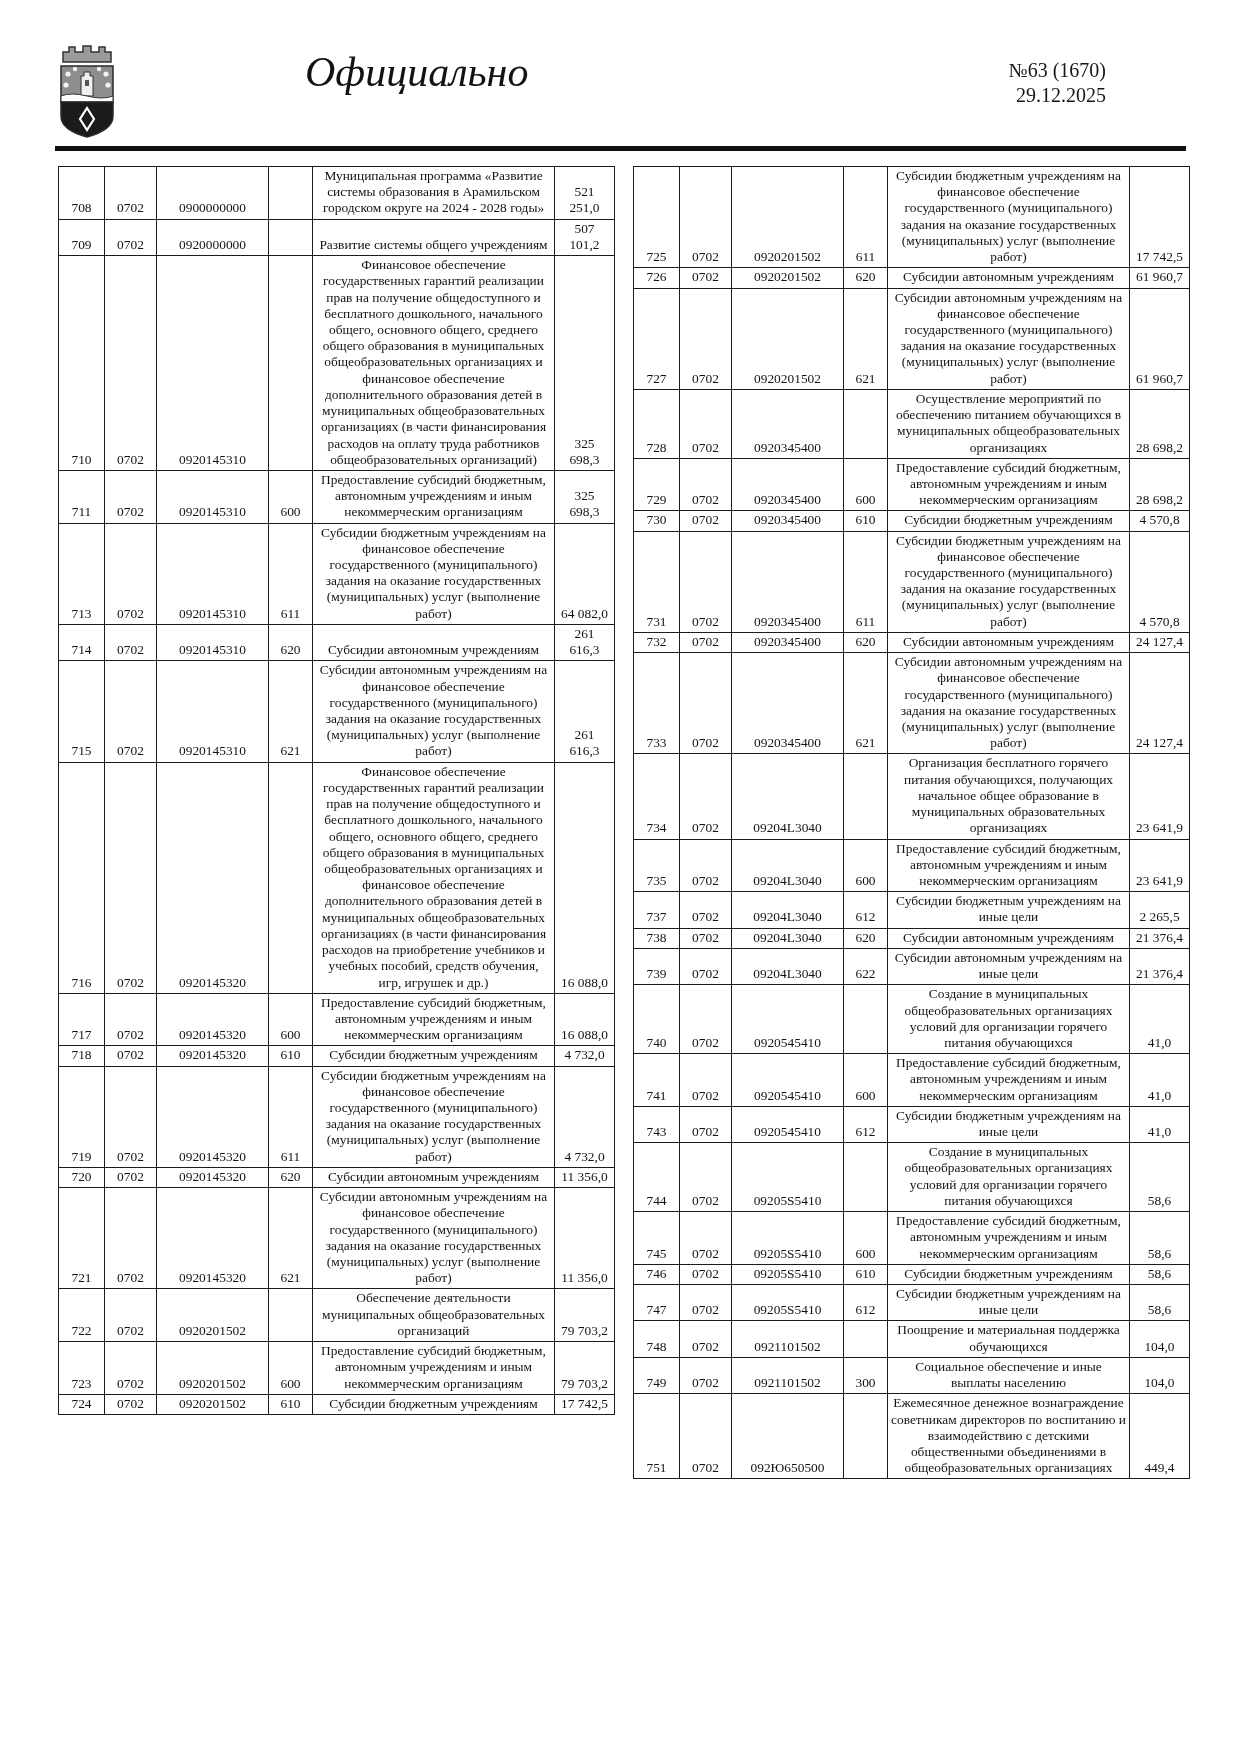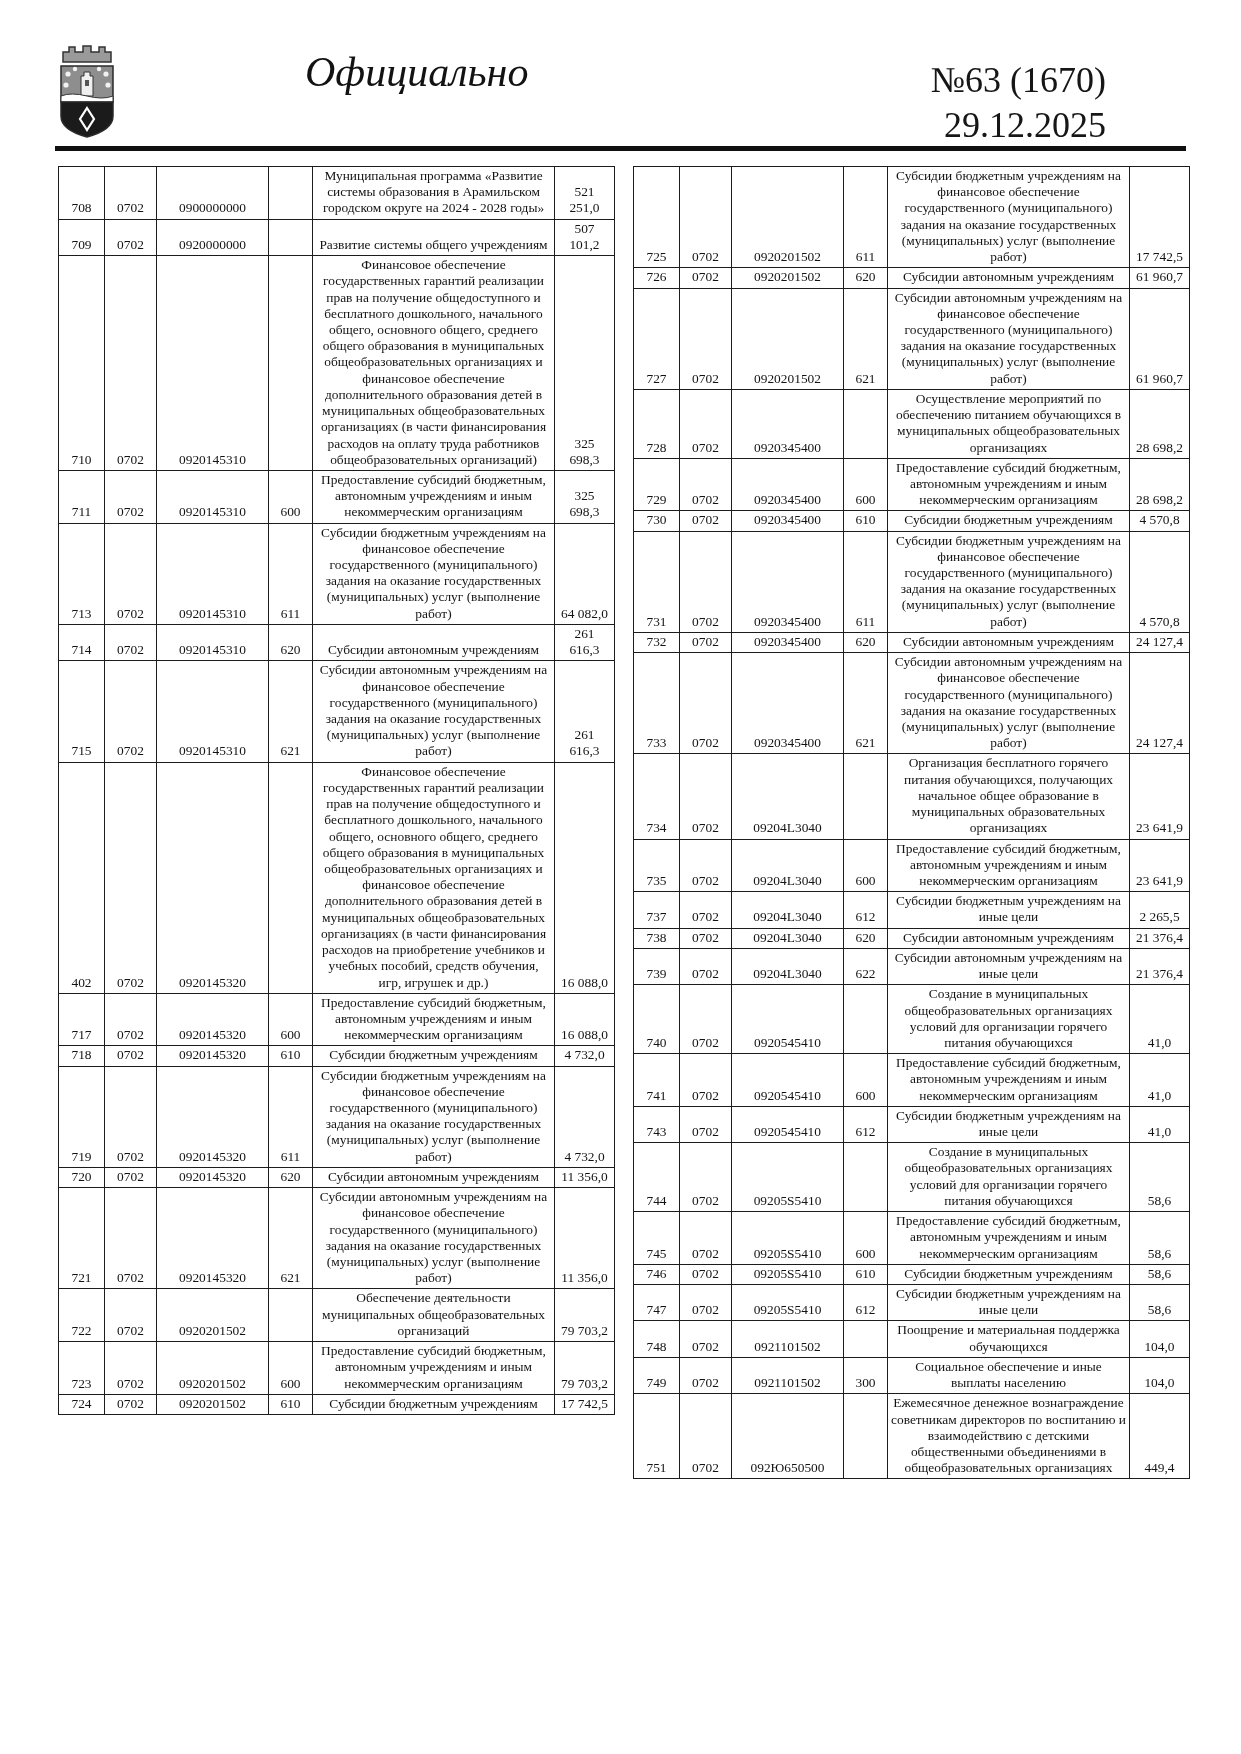--- a/index.html
+++ b/index.html
@@ -50,21 +50,21 @@
     font-size: 42px;
     font-style: italic;
     font-family: "Liberation Serif", serif;
     color: #121212;
     white-space: nowrap;
   }
   .issue-block {
     position: absolute;
     right: 135px; top: 58px;
     text-align: right;
-    font-size: 36px;
+    font-size: 20px;
     line-height: 1.25;
     color: #161616;
   }
   .page-number {
     position: absolute;
     right: 22px; top: 24px;
     font-size: 104px;
     line-height: 1;
     font-weight: 700;
     font-family: "Liberation Sans", sans-serif;
@@ -212,21 +212,21 @@
           </tr>
           <tr>
             <td>715</td>
             <td>0702</td>
             <td>0920145310</td>
             <td>621</td>
             <td>Субсидии автономным учреждениям на финансовое обеспечение государственного (муниципального) задания на оказание государственных (муниципальных) услуг (выполнение работ)</td>
             <td>261 616,3</td>
           </tr>
           <tr>
-            <td>402</td>
+            <td>716</td>
             <td>0702</td>
             <td>0920145320</td>
             <td></td>
             <td>Финансовое обеспечение государственных гарантий реализации прав на получение общедоступного и бесплатного дошкольного, начального общего, основного общего, среднего общего образования в муниципальных общеобразовательных организациях и финансовое обеспечение дополнительного образования детей в муниципальных общеобразовательных организациях  (в части финансирования расходов на приобретение учебников и учебных пособий, средств обучения, игр, игрушек и др.)</td>
             <td>16 088,0</td>
           </tr>
           <tr>
             <td>717</td>
             <td>0702</td>
             <td>0920145320</td>

